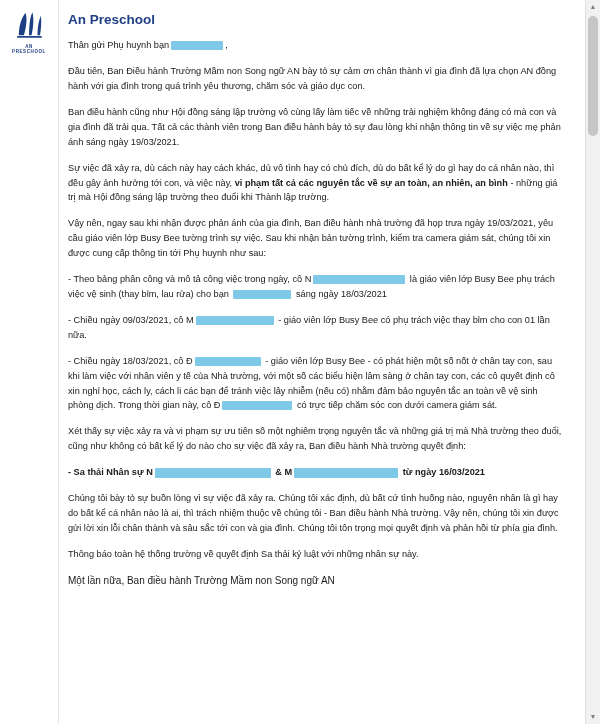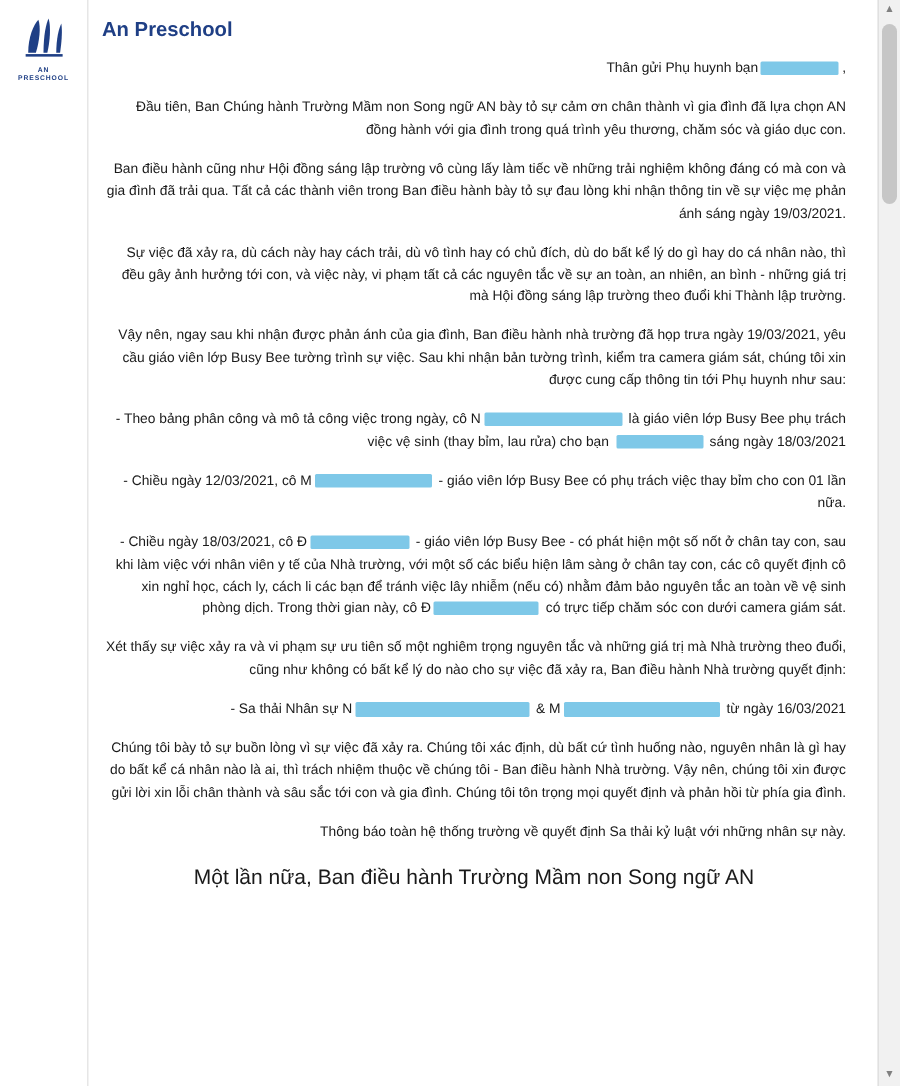--- a/index.html
+++ b/index.html
@@ -67,24 +67,24 @@
     font-weight: bold;
     color: #1f3f85;
     margin: 2px 0 10px 0;
     line-height: 1.2;
   }
   p.para {
     font-size: 9.2px;
     line-height: 1.62;
     color: #1a1a1a;
     margin: 0 0 11px 0;
-    text-align: right;
+    text-align: left;
   }
   .bold {
-    font-weight: normal;
+    font-weight: bold;
   }
   
   .redact {
     display: inline-block;
     background: #7ec8e8;
     vertical-align: middle;
     height: 9px;
     border-radius: 1px;
     margin: 0 2px;
   }
@@ -124,25 +124,24 @@
   .scroll-thumb {
     position: absolute;
     left: 2px;
     top: 16px;
     width: 10px;
     height: 120px;
     background: #c6c6c6;
     border-radius: 5px;
   }
   .cut-line {
-    font-size: 14px;
+    font-size: 10px;
     line-height: 1.62;
     color: #1a1a1a;
     margin: 0;
-    text-align: center;
   }
 </style>
 </head>
 <body>
 
 <div class="page">
 
   <div class="logo-strip">
     <div class="logo">
       <div class="logo-mark">
@@ -158,36 +157,36 @@
   </div>
 
   <div class="content">
 
     <div class="doc-title">An Preschool</div>
 
     <p class="para">
       <span>Thân gửi Phụ huynh bạn</span><span class="redact w1"></span><span>,</span>
     </p>
 
-    <p class="para">Đầu tiên, Ban Chúng hành Trường Mầm non Song ngữ AN bày tỏ sự cảm ơn chân thành vì gia đình đã lựa chọn AN đồng hành với gia đình trong quá trình yêu thương, chăm sóc và giáo dục con.</p>
+    <p class="para">Đầu tiên, Ban Điều hành Trường Mầm non Song ngữ AN bày tỏ sự cảm ơn chân thành vì gia đình đã lựa chọn AN đồng hành với gia đình trong quá trình yêu thương, chăm sóc và giáo dục con.</p>
 
     <p class="para">Ban điều hành cũng như Hội đồng sáng lập trường vô cùng lấy làm tiếc về những trải nghiệm không đáng có mà con và gia đình đã trải qua. Tất cả các thành viên trong Ban điều hành bày tỏ sự đau lòng khi nhận thông tin về sự việc mẹ phản ánh sáng ngày 19/03/2021.</p>
 
     <p class="para">
-      <span>Sự việc đã xảy ra, dù cách này hay cách trải, dù vô tình hay có chủ đích, dù do bất kể lý do gì hay do cá nhân nào, thì đều gây ảnh hưởng tới con, và việc này, </span><span class="bold">vi phạm tất cả các nguyên tắc về sự an toàn, an nhiên, an bình</span><span> - những giá trị mà Hội đồng sáng lập trường theo đuổi khi Thành lập trường.</span>
+      <span>Sự việc đã xảy ra, dù cách này hay cách khác, dù vô tình hay có chủ đích, dù do bất kể lý do gì hay do cá nhân nào, thì đều gây ảnh hưởng tới con, và việc này, </span><span class="bold">vi phạm tất cả các nguyên tắc về sự an toàn, an nhiên, an bình</span><span> - những giá trị mà Hội đồng sáng lập trường theo đuổi khi Thành lập trường.</span>
     </p>
 
     <p class="para">Vậy nên, ngay sau khi nhận được phản ánh của gia đình, Ban điều hành nhà trường đã họp trưa ngày 19/03/2021, yêu cầu giáo viên lớp Busy Bee tường trình sự việc. Sau khi nhận bản tường trình, kiểm tra camera giám sát, chúng tôi xin được cung cấp thông tin tới Phụ huynh như sau:</p>
 
     <p class="para">
       <span>- Theo bảng phân công và mô tả công việc trong ngày, cô N</span><span class="redact w2"></span><span> là giáo viên lớp Busy Bee phụ trách việc vệ sinh (thay bỉm, lau rửa) cho bạn </span><span class="redact w4"></span><span> sáng ngày 18/03/2021</span>
     </p>
 
     <p class="para">
-      <span>- Chiều ngày 12/03/2021, cô M</span><span class="redact w3"></span><span> - giáo viên lớp Busy Bee có phụ trách việc thay bỉm cho con 01 lần nữa.</span>
+      <span>- Chiều ngày 09/03/2021, cô M</span><span class="redact w3"></span><span> - giáo viên lớp Busy Bee có phụ trách việc thay bỉm cho con 01 lần nữa.</span>
     </p>
 
     <p class="para">
       <span>- Chiều ngày 18/03/2021, cô Đ</span><span class="redact w5"></span><span> - giáo viên lớp Busy Bee - có phát hiện một số nốt ở chân tay con, sau khi làm việc với nhân viên y tế của Nhà trường, với một số các biểu hiện lâm sàng ở chân tay con, các cô quyết định cô xin nghỉ học, cách ly, cách li các bạn để tránh việc lây nhiễm (nếu có) nhằm đảm bảo nguyên tắc an toàn về vệ sinh phòng dịch. Trong thời gian này, cô Đ</span><span class="redact w10"></span><span> có trực tiếp chăm sóc con dưới camera giám sát.</span>
     </p>
 
     <p class="para">Xét thấy sự việc xảy ra và vi phạm sự ưu tiên số một nghiêm trọng nguyên tắc và những giá trị mà Nhà trường theo đuổi, cũng như không có bất kể lý do nào cho sự việc đã xảy ra, Ban điều hành Nhà trường quyết định:</p>
 
     <p class="para">
       <span class="bold">- Sa thải Nhân sự N</span><span class="redact w6 tall"></span><span class="bold"> &amp; M</span><span class="redact w7 tall"></span><span class="bold"> từ ngày 16/03/2021</span>

